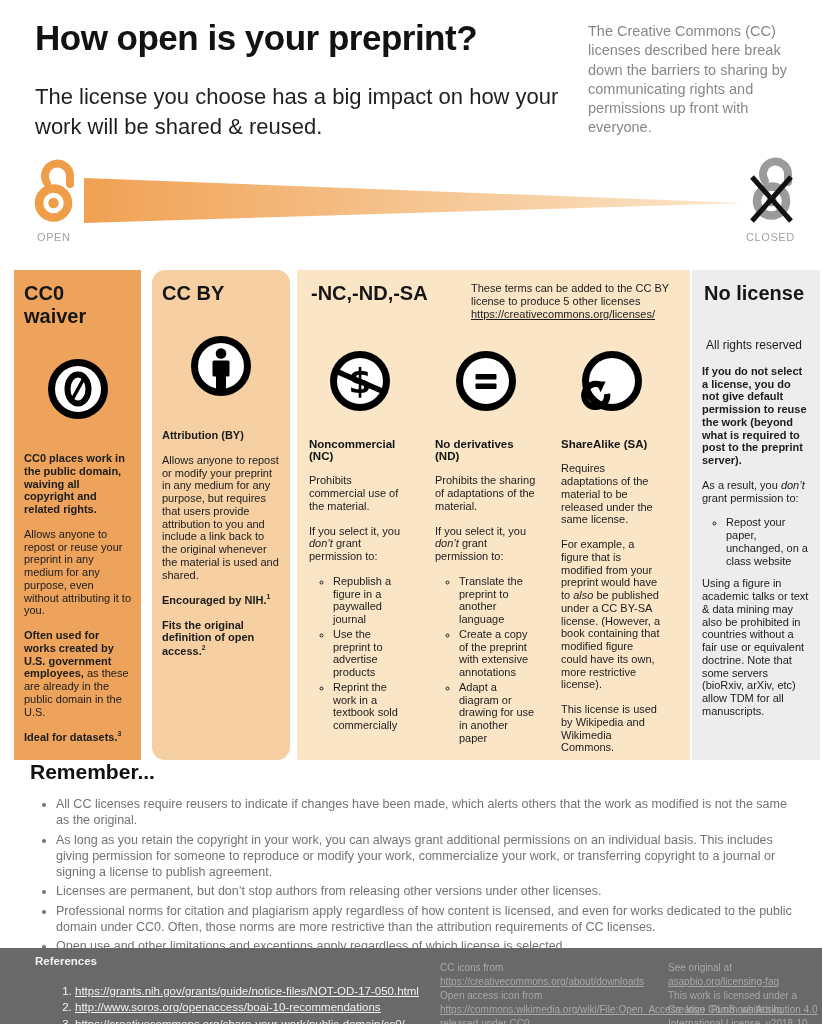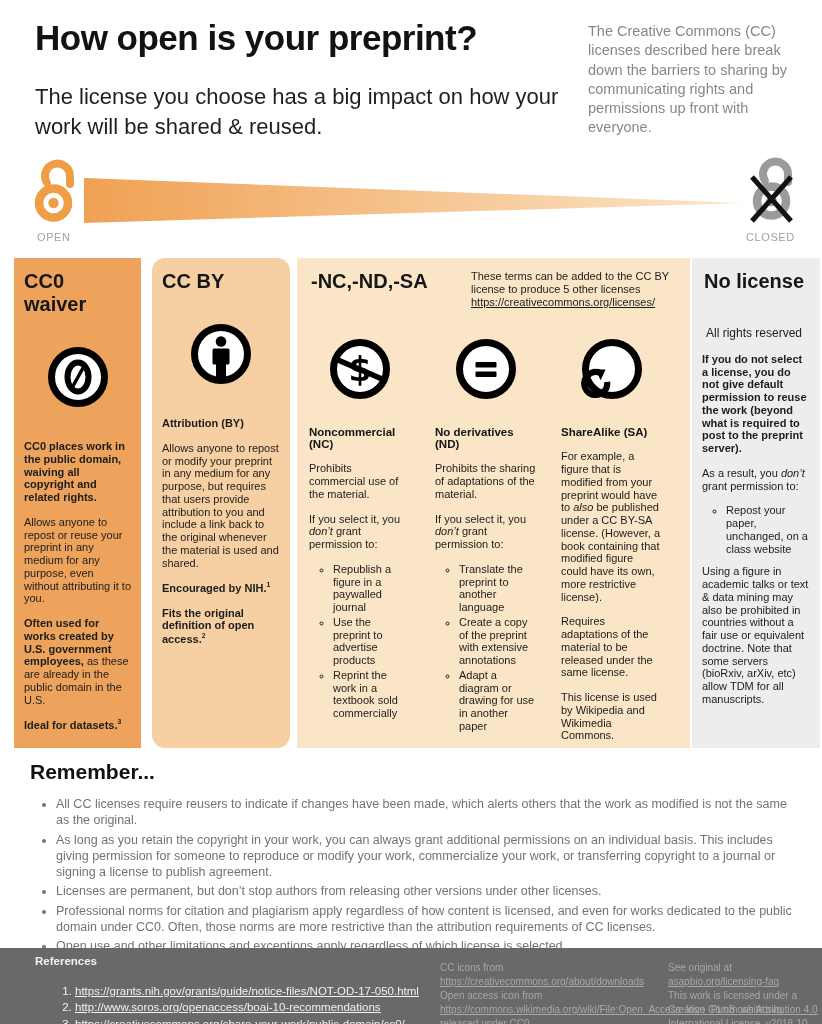--- a/index.html
+++ b/index.html
@@ -17,21 +17,21 @@
   
   .spectrum-icon{position:absolute;}
   .open-lock{left:26px;top:157px;}
   .closed-lock{left:740px;top:153px;}
   .grad-arrow{position:absolute;left:84px;top:178px;}
   .spec-label{position:absolute;top:231px;font-size:11px;letter-spacing:0.6px;color:#a2a2a2;}
   .open-label{left:37px;}
   .closed-label{left:746px;}
 
   
-  .col{position:absolute;top:258px;height:490px;box-sizing:border-box;padding:12px 10px;}
+  .col{position:absolute;top:270px;height:490px;box-sizing:border-box;padding:12px 10px;}
   .col h2{margin:0;font-size:20px;font-weight:800;color:#161616;}
   .col-cc0{left:14px;width:127px;background:#EDA35C;}
   .col-ccby{left:152px;width:138px;background:#F6CFA2;border-radius:13px;}
   .col-addons{left:297px;width:393px;background:#FAE5C7;padding:12px 0;}
   .col-none{left:692px;width:128px;background:#EDEDED;}
 
   .badge-wrap{text-align:center;}
   .col-cc0 .badge-wrap,.col-ccby .badge-wrap{margin:30px 0 28px;}
   .body-txt,.col p,.col li{font-size:11px;line-height:1.16;color:#1c1c1c;}
   .col p{margin:0 0 12px;}
@@ -187,22 +187,22 @@
       </div>
       <div class="subcol">
         <div class="badge-wrap">
           <svg width="62" height="62" viewBox="0 0 62 62">
             <circle cx="31" cy="31" r="26.5" fill="#fff" stroke="#000" stroke-width="7"></circle>
             <path d="M26.1 43.9 A11.5 11.5 0 1 1 19.6 35.1" fill="none" stroke="#000" stroke-width="6.2"></path>
             <polygon points="14.6,31.6 24.6,31.6 19.6,42.3" fill="#000"></polygon>
           </svg>
         </div>
         <h3>ShareAlike (SA)</h3>
+        <p><span>Requires adaptations of the material to be released under the same license.</span></p>
         <p><span>For example, a figure that is modified from your preprint would have to </span><span style="font-style: italic;">also</span><span> be published under a CC BY-SA license. (However, a book containing that modified figure could have its own, more restrictive license).</span></p>
-        <p><span>Requires adaptations of the material to be released under the same license.</span></p>
         <p><span>This license is used by Wikipedia and Wikimedia Commons.</span></p>
       </div>
     </div>
   </section>
 
   <section class="col col-none">
     <h2>No license</h2>
     <p class="arr">All rights reserved</p>
     <p><span style="font-weight: 700;">If you do not select a license, you do not give default permission to reuse the work (beyond what is required to post to the preprint server).</span></p>
     <p><span>As a result, you </span><span style="font-style: italic;">don’t</span><span> grant permission to:</span></p>

